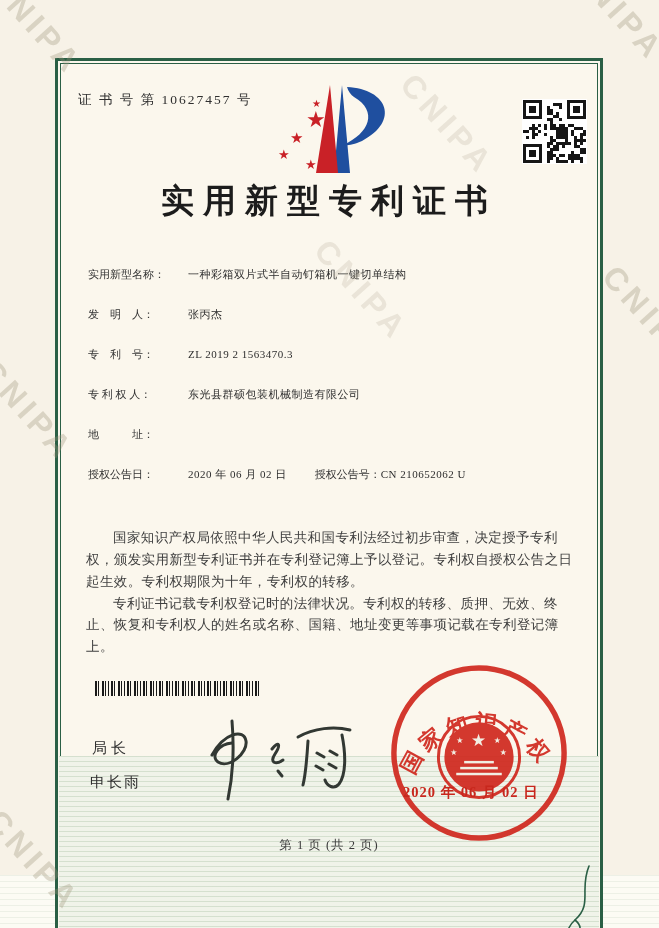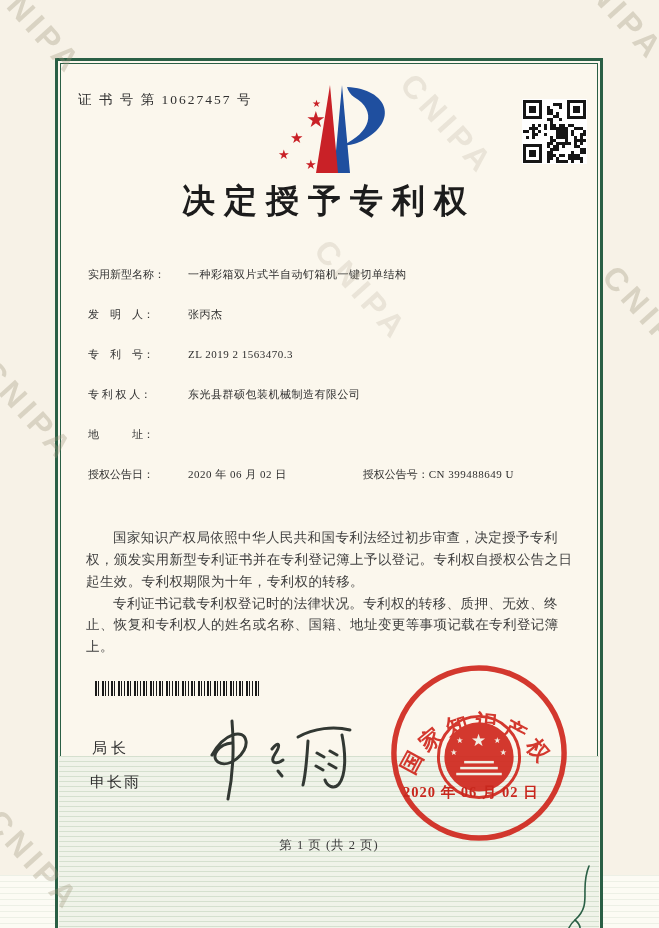--- a/index.html
+++ b/index.html
@@ -52,21 +52,21 @@
   .qr .finder::after{content:"";position:absolute;left:3px;top:3px;width:7px;height:7px;background:#161616;}
   .qr .f-tl{left:1px;top:1px;} .qr .f-tr{right:1px;top:1px;} .qr .f-bl{left:1px;bottom:1px;}
   .title{position:absolute;left:0;right:0;top:118px;text-align:center;font-size:33px;font-weight:bold;
          letter-spacing:9px;color:#1c1c1c;z-index:4;}
 
   
   .fields{position:absolute;left:30px;right:22px;top:202px;z-index:4;font-size:11px;color:#333;}
   .frow{display:flex;line-height:22px;margin-bottom:18px;white-space:nowrap;}
   .flabel{flex:0 0 100px;color:#333;}
   .fvalue{letter-spacing:.5px;color:#2e2e2e;}
-  .grant{display:flex;gap:48px;}
+  .grant{display:flex;}
   .gpair{display:flex;white-space:nowrap;}
   .gpair+.gpair{margin-left:28px;}
 
   
   .paras{position:absolute;left:28px;right:24px;top:466px;z-index:4;font-size:13.5px;line-height:1.62;
          color:#3f3f3f;letter-spacing:.4px;}
   .paras p{text-indent:2em;}
 
   
   .barcode{position:absolute;left:37px;top:620px;width:166px;height:15px;z-index:4;
@@ -235,21 +235,21 @@
         <span class="mod" style="left:58px;top:58px"></span>
         <span class="mod" style="left:25px;top:61px"></span>
         <span class="mod" style="left:34px;top:61px"></span>
         <span class="mod" style="left:37px;top:61px"></span>
         <span class="mod" style="left:40px;top:61px"></span>
         <span class="mod" style="left:43px;top:61px"></span>
         <span class="mod" style="left:49px;top:61px"></span>
         <span class="mod" style="left:58px;top:61px"></span>
       </div>
 
-    <div class="title">决定授予专利权</div>
+    <div class="title">实用新型专利证书</div>
 
     <div class="fields">
       <div class="frow">
         <span class="flabel">实用新型名称：</span>
         <span class="fvalue">一种彩箱双片式半自动钉箱机一键切单结构</span>
       </div>
       <div class="frow">
         <span class="flabel">发　明　人：</span>
         <span class="fvalue">张丙杰</span>
       </div>
@@ -264,21 +264,21 @@
       <div class="frow">
         <span class="flabel">地　　　址：</span>
       </div>
       <div class="frow grant">
         <span class="gpair">
           <span class="flabel">授权公告日：</span>
           <span class="fvalue">2020 年 06 月 02 日</span>
         </span>
         <span class="gpair">
           <span>授权公告号：</span>
-          <span class="fvalue">CN 399488649 U</span>
+          <span class="fvalue">CN 210652062 U</span>
         </span>
       </div>
     </div>
 
     <div class="paras">
       <p>国家知识产权局依照中华人民共和国专利法经过初步审查，决定授予专利权，颁发实用新型专利证书并在专利登记簿上予以登记。专利权自授权公告之日起生效。专利权期限为十年，专利权的转移。</p>
       <p>专利证书记载专利权登记时的法律状况。专利权的转移、质押、无效、终止、恢复和专利权人的姓名或名称、国籍、地址变更等事项记载在专利登记簿上。</p>
     </div>
 
     <div class="barcode"></div>

